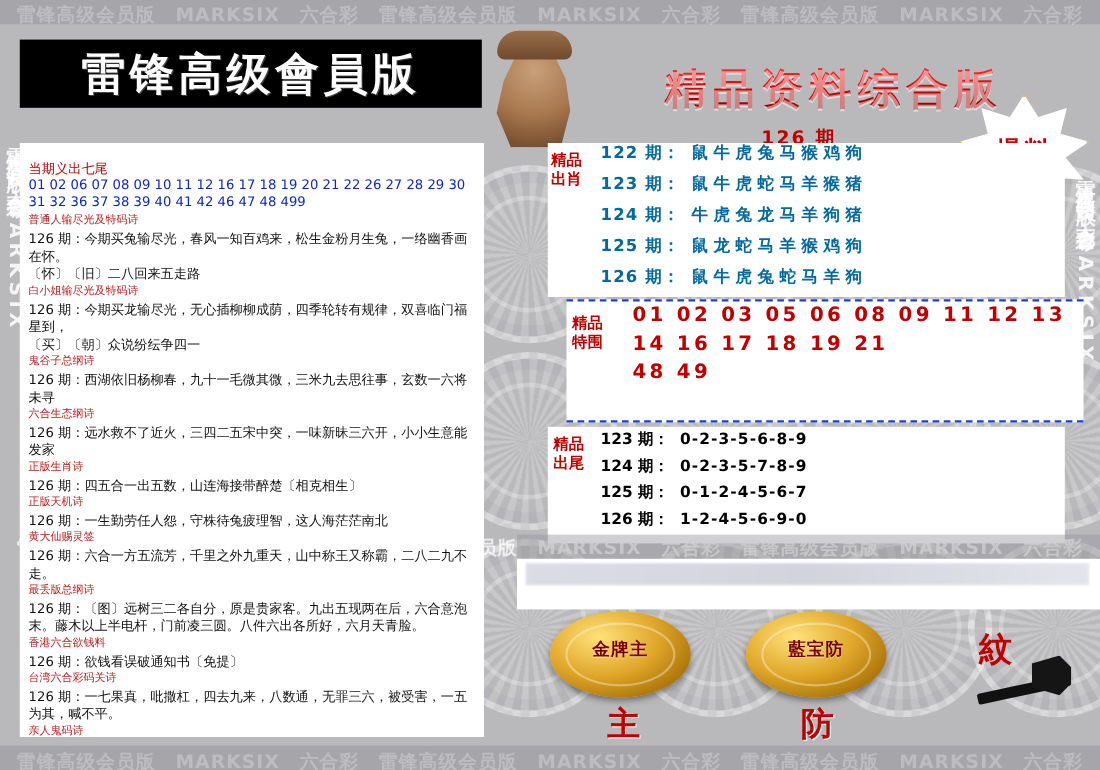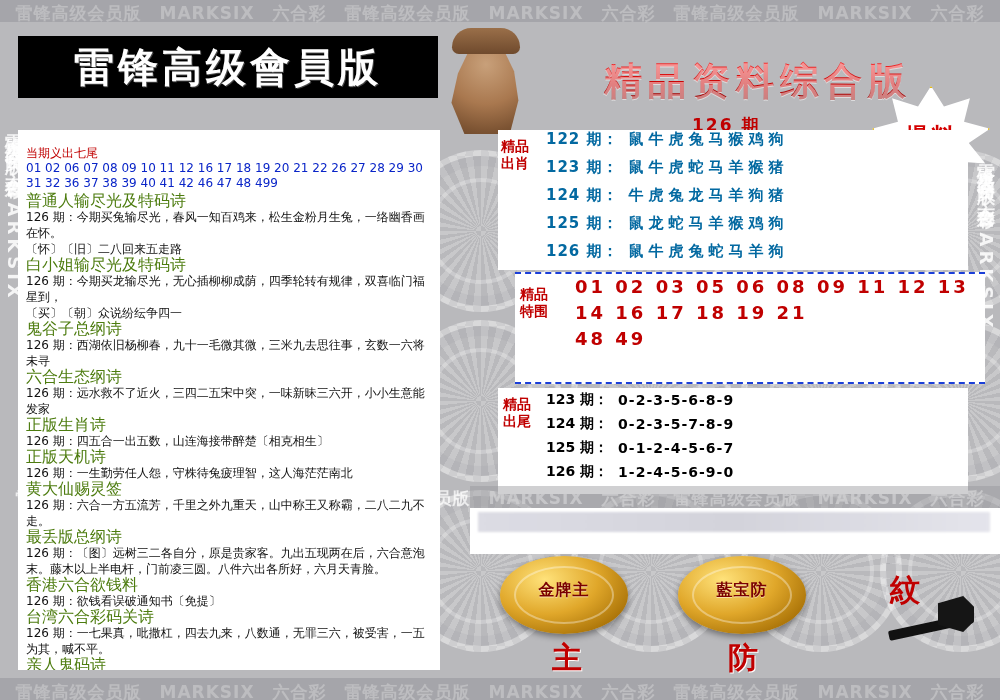--- a/index.html
+++ b/index.html
@@ -77,21 +77,21 @@
     position:absolute;inset:0;display:flex;align-items:center;justify-content:center;
     font-weight:bold;font-size:24px;color:#d40000;letter-spacing:2px;
   }
   
   #leftCol{
     position:absolute;left:18px;top:130px;width:422px;height:540px;
     background:#ffffff;padding:16px 8px;box-sizing:border-box;overflow:hidden;
   }
   .l-red{color:#c00000;font-size:12px;line-height:15px;}
   .l-blue{color:#0a25c8;font-size:12px;line-height:15px;word-break:break-all;}
-  .l-title{color:#4d7c0f;font-size:16px;line-height:16px;font-family:Liberation Serif, serif;}
+  .l-title{color:#b91c1c;font-size:10px;line-height:16px;font-family:Liberation Serif, serif;}
   .l-body{color:#111;font-size:12px;line-height:16px;}
   .gap{height:2px;}
   
   #zodiacLabel,#teweiLabel,#tailLabel{
     position:absolute;width:30px;text-align:center;color:#c00000;font-weight:bold;font-size:14px;
     line-height:17px;
   }
   #panelA{
     position:absolute;left:498px;top:130px;width:470px;height:140px;background:#fff;
   }

